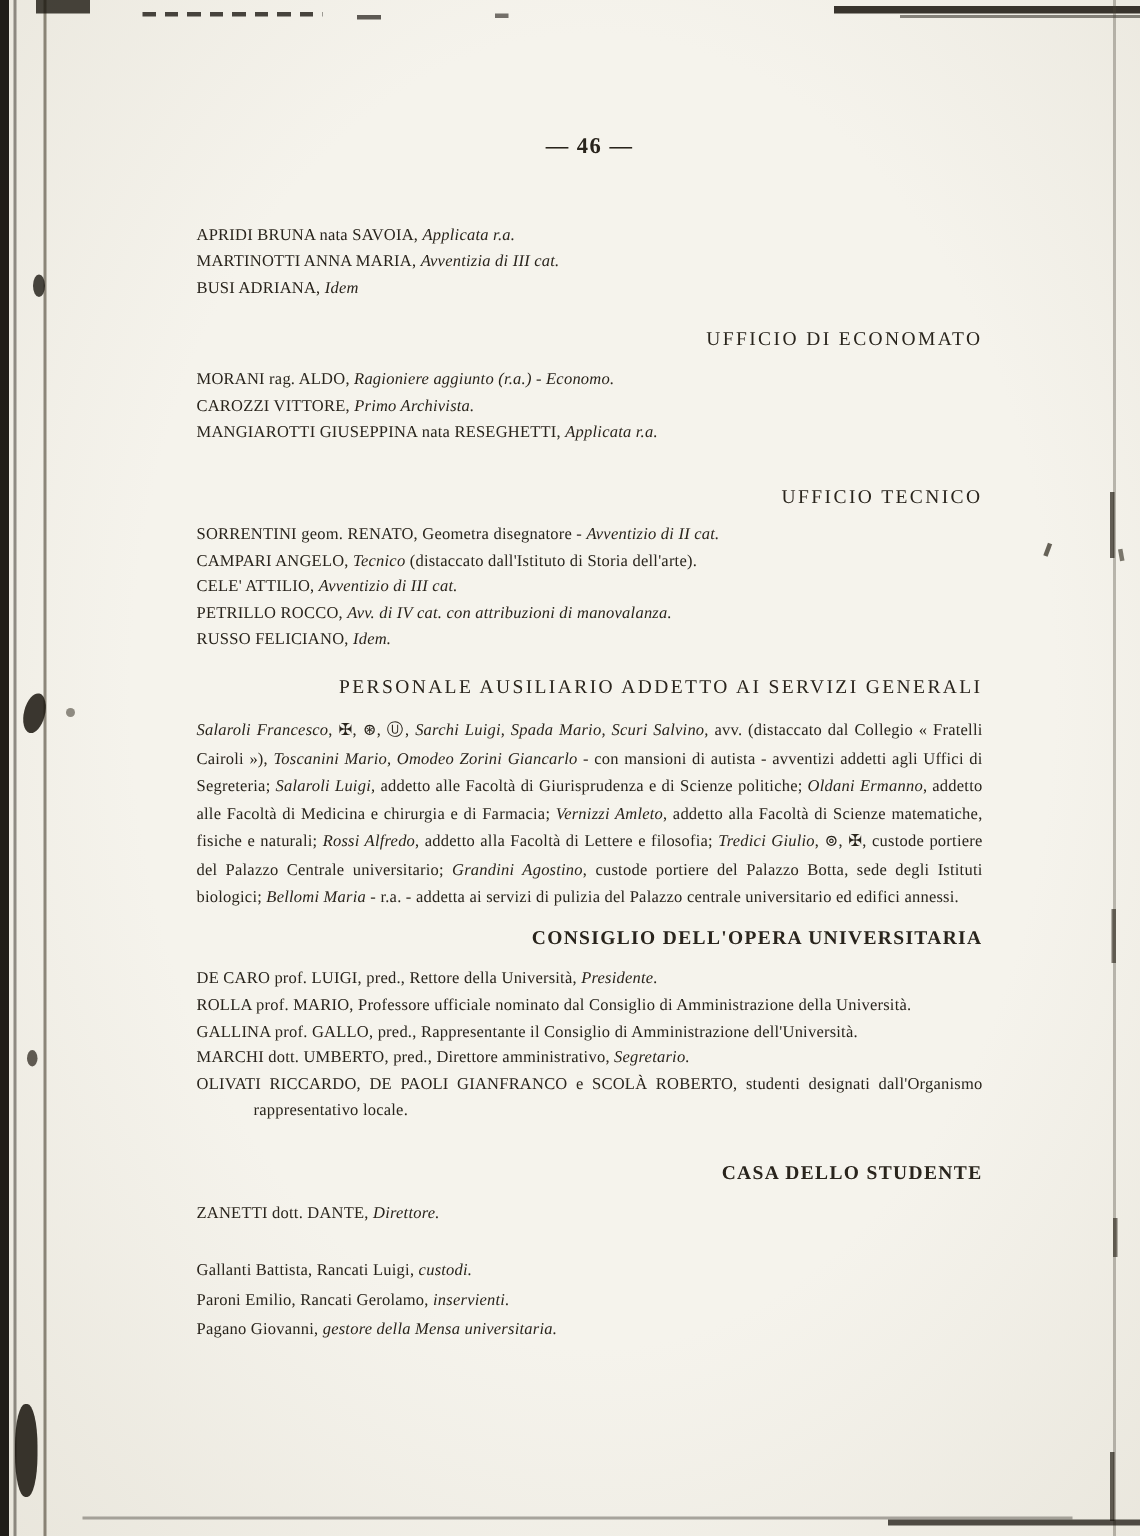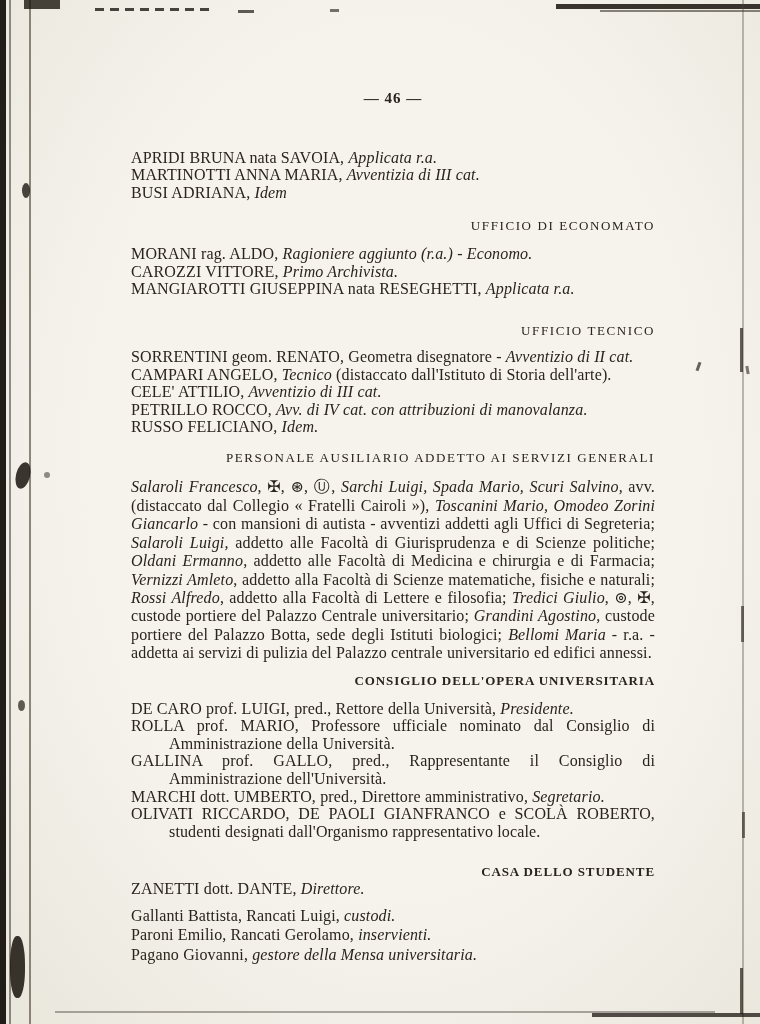--- a/index.html
+++ b/index.html
@@ -27,21 +27,21 @@
 
   .page-number {
     margin-top: 90px;
     text-align: center;
     font-weight: bold;
     font-size: 15px;
     letter-spacing: 1px;
   }
 
   .line, .paragraph, .hang {
-    font-size: 16px;
+    font-size: 11px;
     line-height: 17.4px;
     letter-spacing: 0.15px;
   }
 
   .it { font-style: italic; }
 
   .heading {
     text-align: right;
     font-size: 13px;
     font-weight: normal;
@@ -66,22 +66,22 @@
   .h-consiglio { margin-top: 10px; }
   .consiglio-entries { margin-top: 11px; }
   .consiglio-entries .hang {
     text-align: justify;
     padding-left: 38px;
     text-indent: -38px;
     line-height: 17.6px;
   }
 
   .h-casa { margin-top: 24px; }
-  .director { }
-  .staff { margin-top: 8px; }
+  .director { margin-top: 11px; }
+  .staff { margin-top: 20px; }
   .staff .line { line-height: 19.6px; }
 </style>
 </head>
 <body>
 
 <div class="page">
 
   <div class="artifacts">
     <div style="left:0;top:0;width:6px;height:1024px;background:#15120d;opacity:.95"></div>
     <div style="left:9px;top:0;width:2px;height:1024px;background:#2e281f;opacity:.5"></div>

